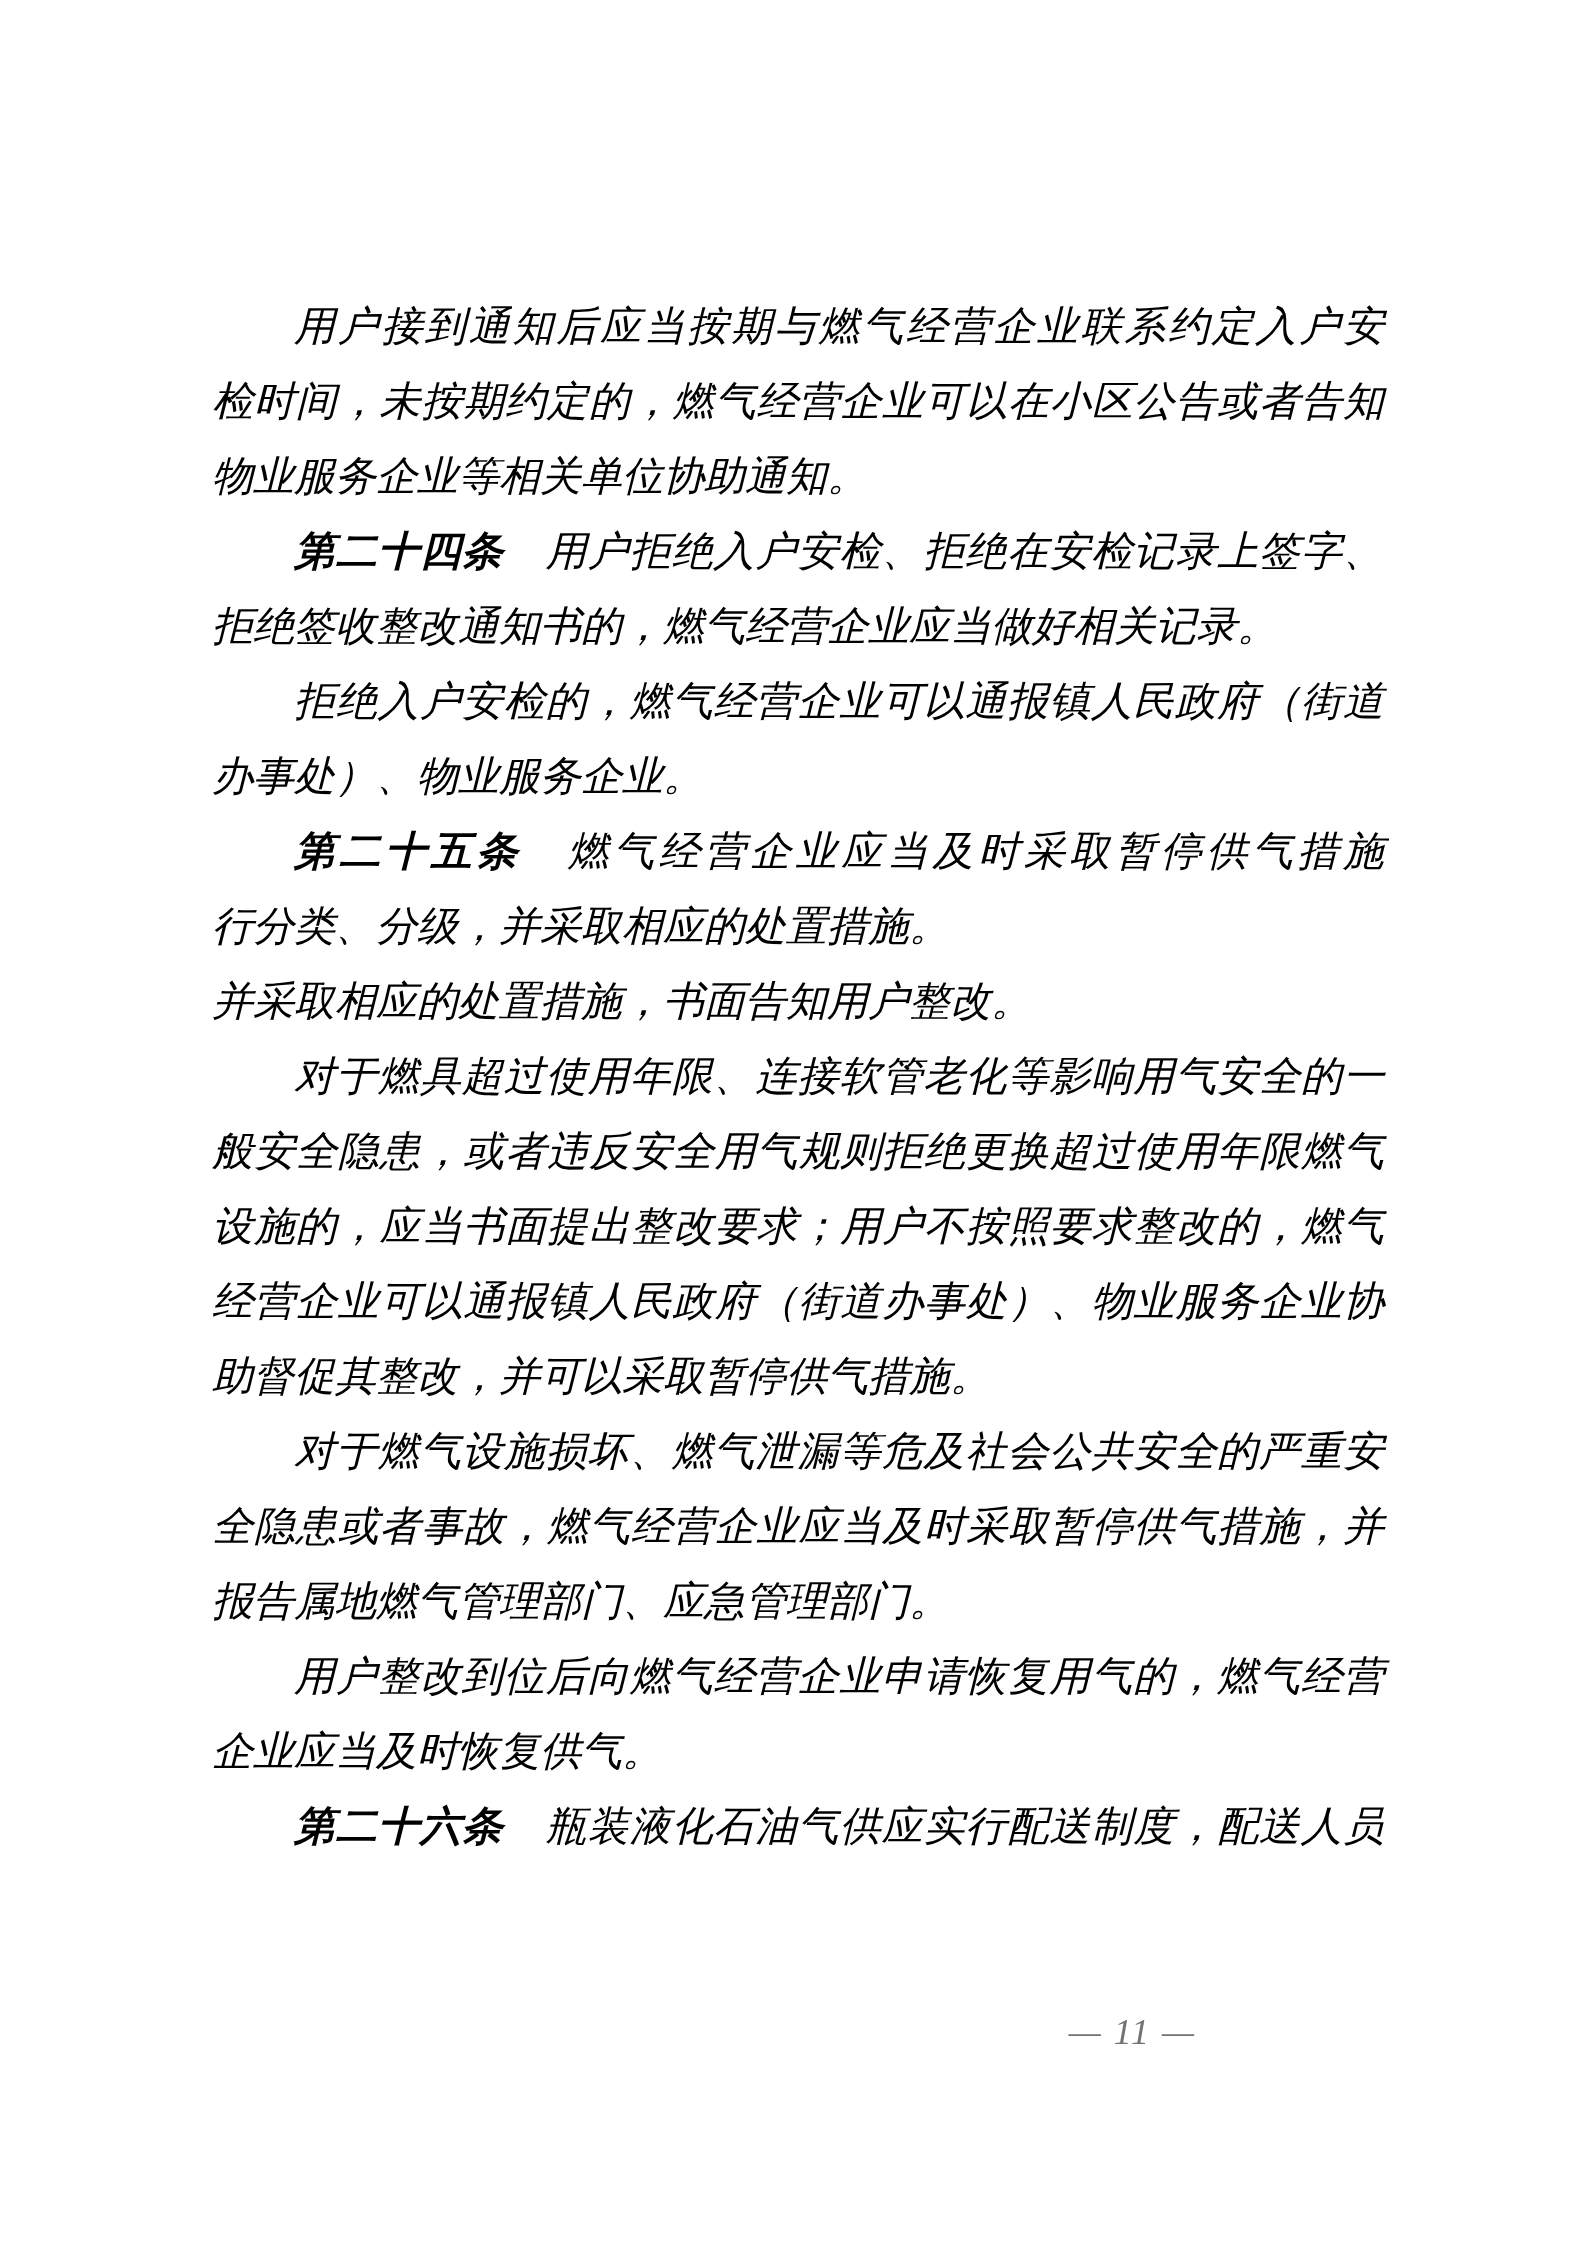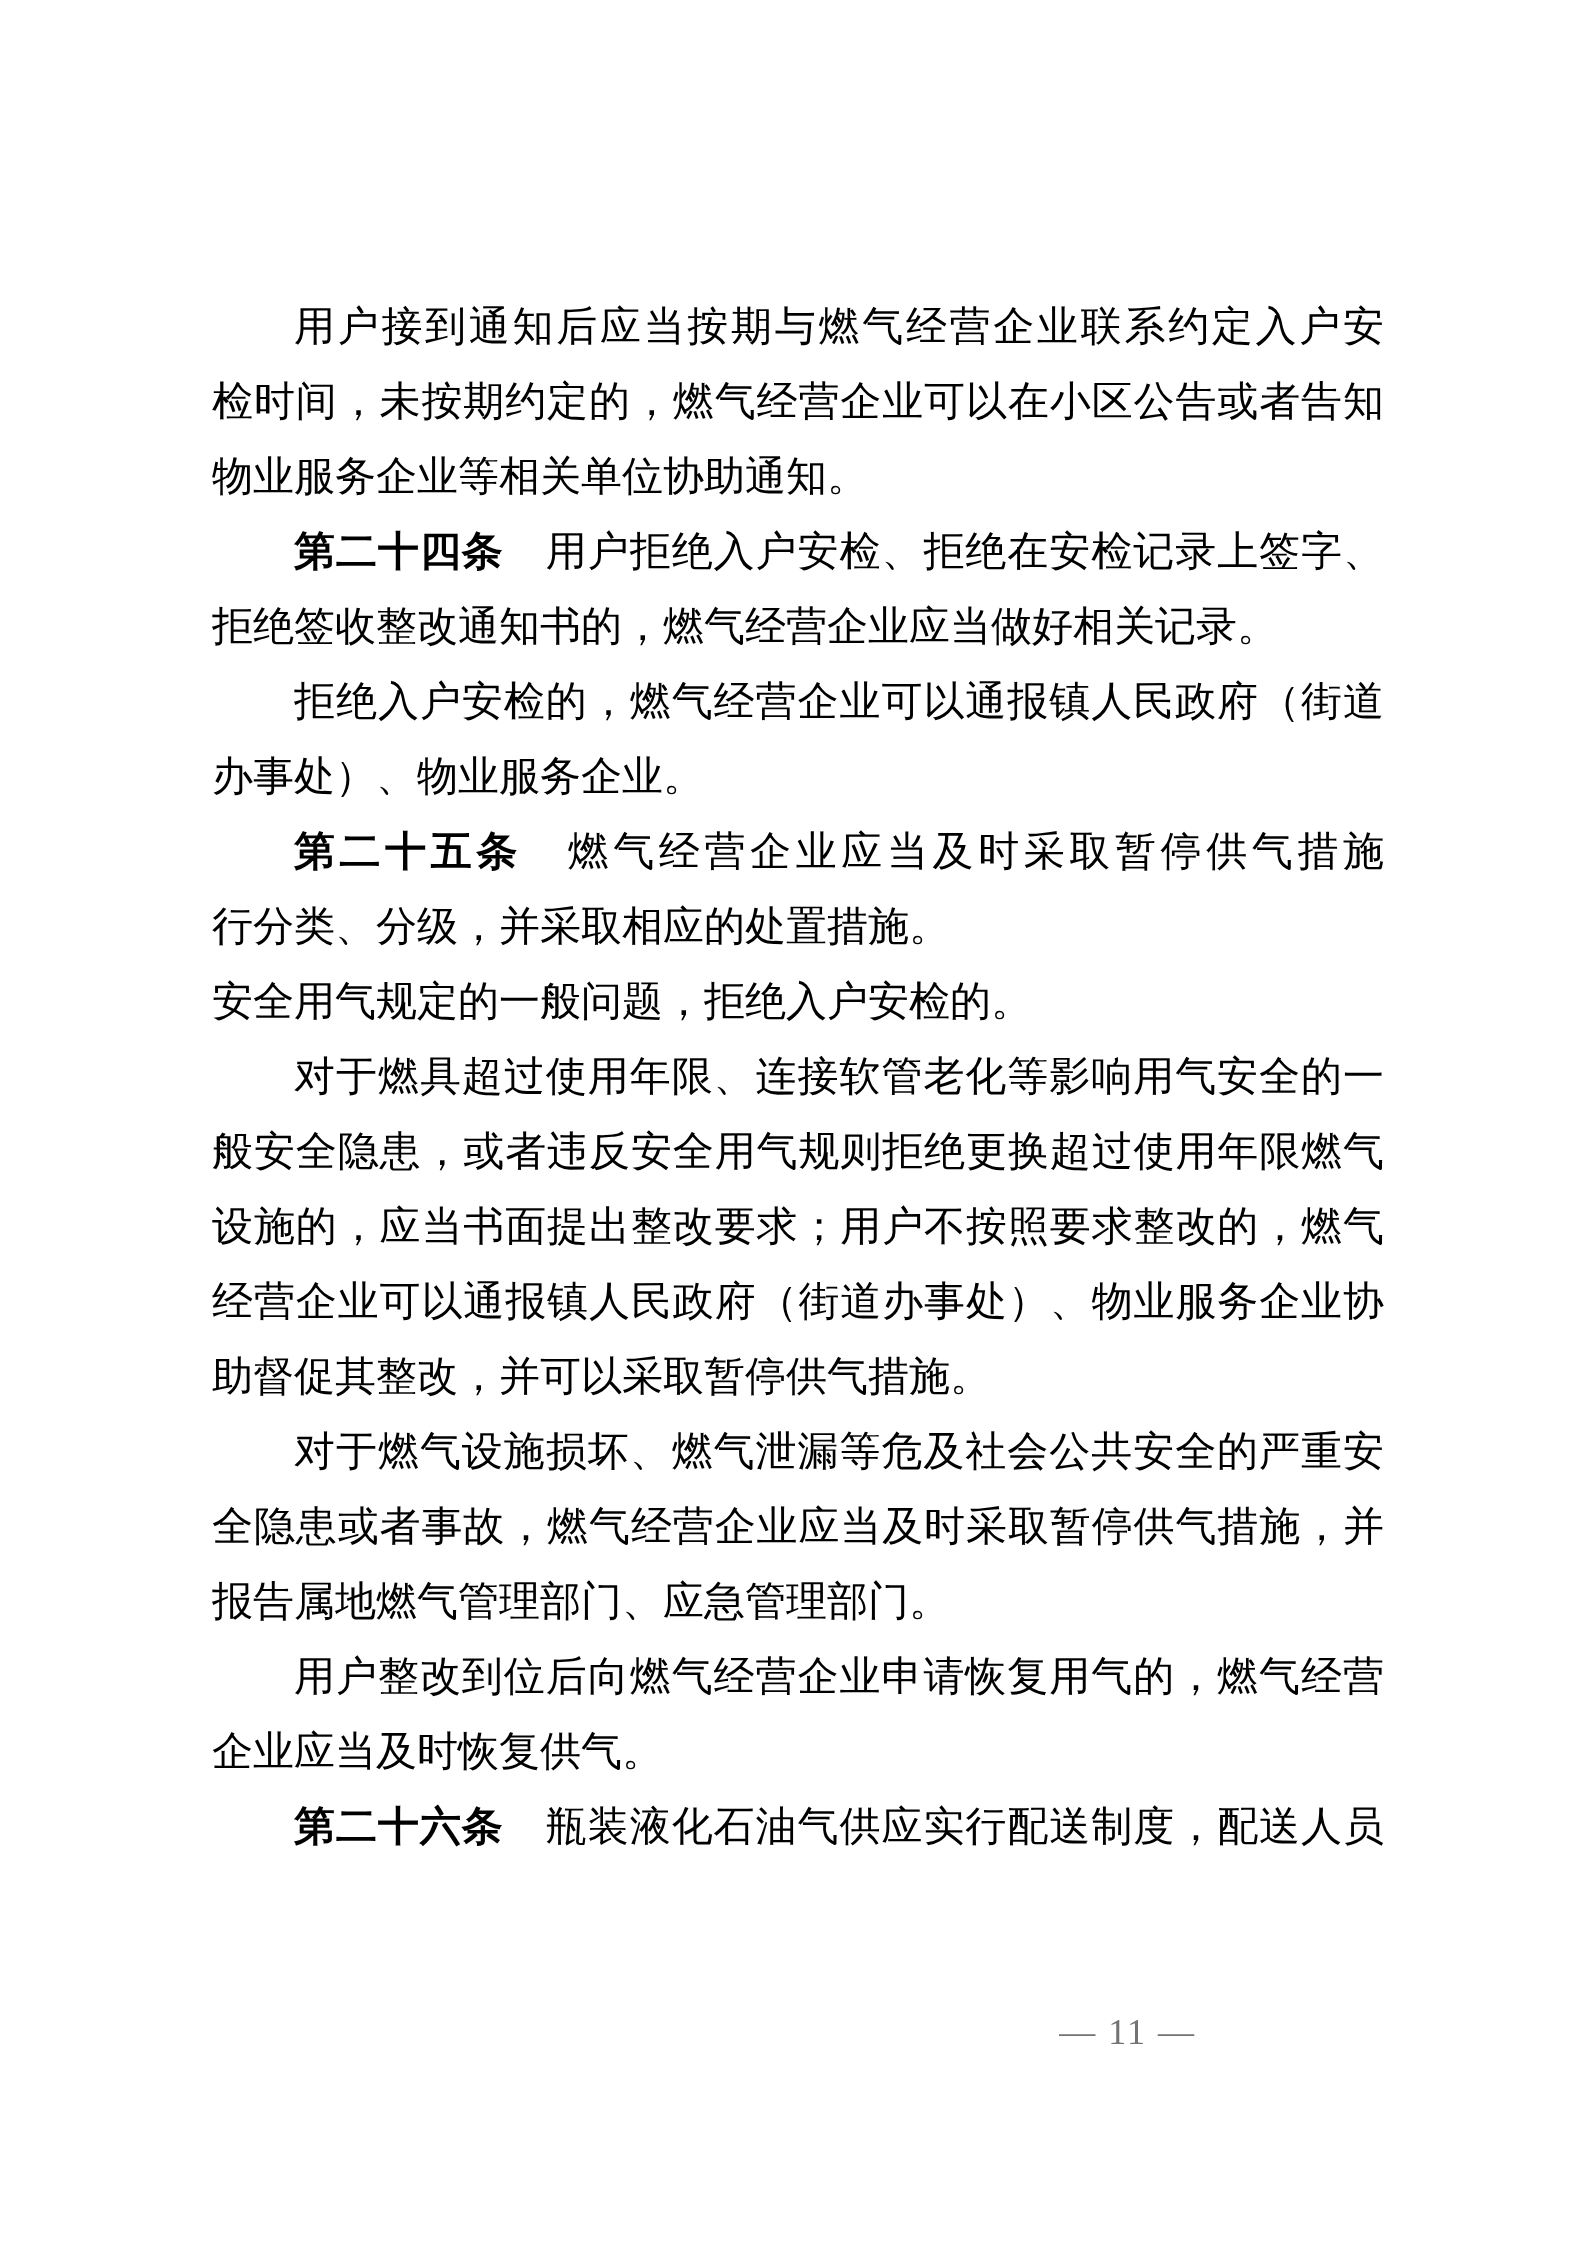--- a/index.html
+++ b/index.html
@@ -4,20 +4,21 @@
 <style>
   html, body { margin: 0; padding: 0; }
   .page {
     position: relative;
     width: 1393px;
     height: 2245px;
     background: #ffffff;
     color: #000000;
     font-family: "Liberation Serif", "DejaVu Serif", serif;
     overflow: hidden;
+    font-style: italic;
   }
   .content {
     position: absolute;
     left: 212px;
     top: 289px;
     width: 1172px;
   }
   .para { margin: 0; padding: 0; }
   .line {
     font-size: 41px;
@@ -58,21 +59,21 @@
       </div>
       <div class="para">
         <div class="line ind jst"><span>拒绝入户安检的，燃气经营企业可以通报镇人民政府（街道</span></div>
         <div class="line"><span>办事处）、物业服务企业。</span></div>
       </div>
       <div class="para">
         <div class="line ind jst"><span class="head">第二十五条</span><span>　燃气经营企业应当及时采取暂停供气措施</span></div>
         <div class="line"><span>行分类、分级，并采取相应的处置措施。</span></div>
       </div>
       <div class="para">
-        <div class="line"><span>安全用气规定的一般问题，拒绝入户安检的。</span></div>
+        <div class="line"><span>并采取相应的处置措施，书面告知用户整改。</span></div>
       </div>
       <div class="para">
         <div class="line ind jst"><span>对于燃具超过使用年限、连接软管老化等影响用气安全的一</span></div>
         <div class="line jst"><span>般安全隐患，或者违反安全用气规则拒绝更换超过使用年限燃气</span></div>
         <div class="line jst"><span>设施的，应当书面提出整改要求；用户不按照要求整改的，燃气</span></div>
         <div class="line jst"><span>经营企业可以通报镇人民政府（街道办事处）、物业服务企业协</span></div>
         <div class="line"><span>助督促其整改，并可以采取暂停供气措施。</span></div>
       </div>
       <div class="para">
         <div class="line ind jst"><span>对于燃气设施损坏、燃气泄漏等危及社会公共安全的严重安</span></div>

